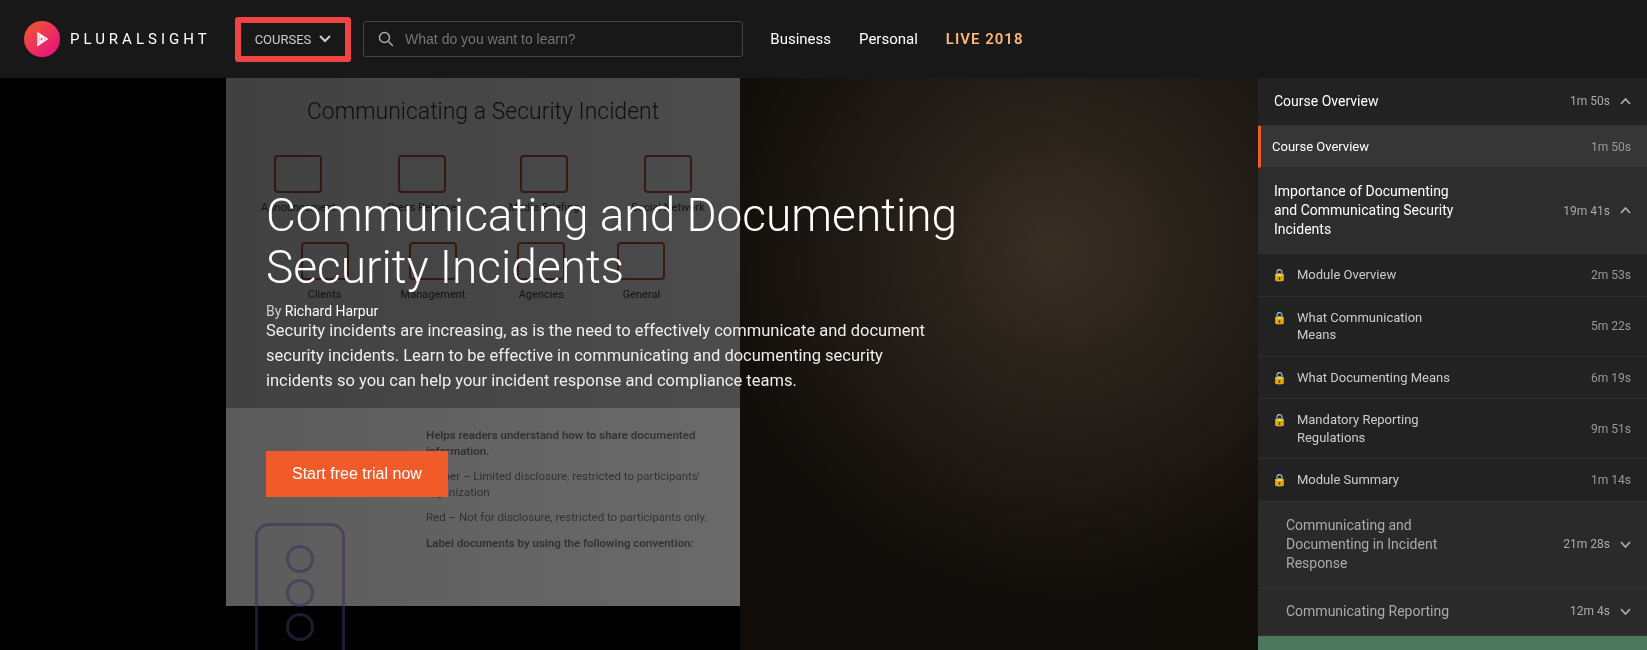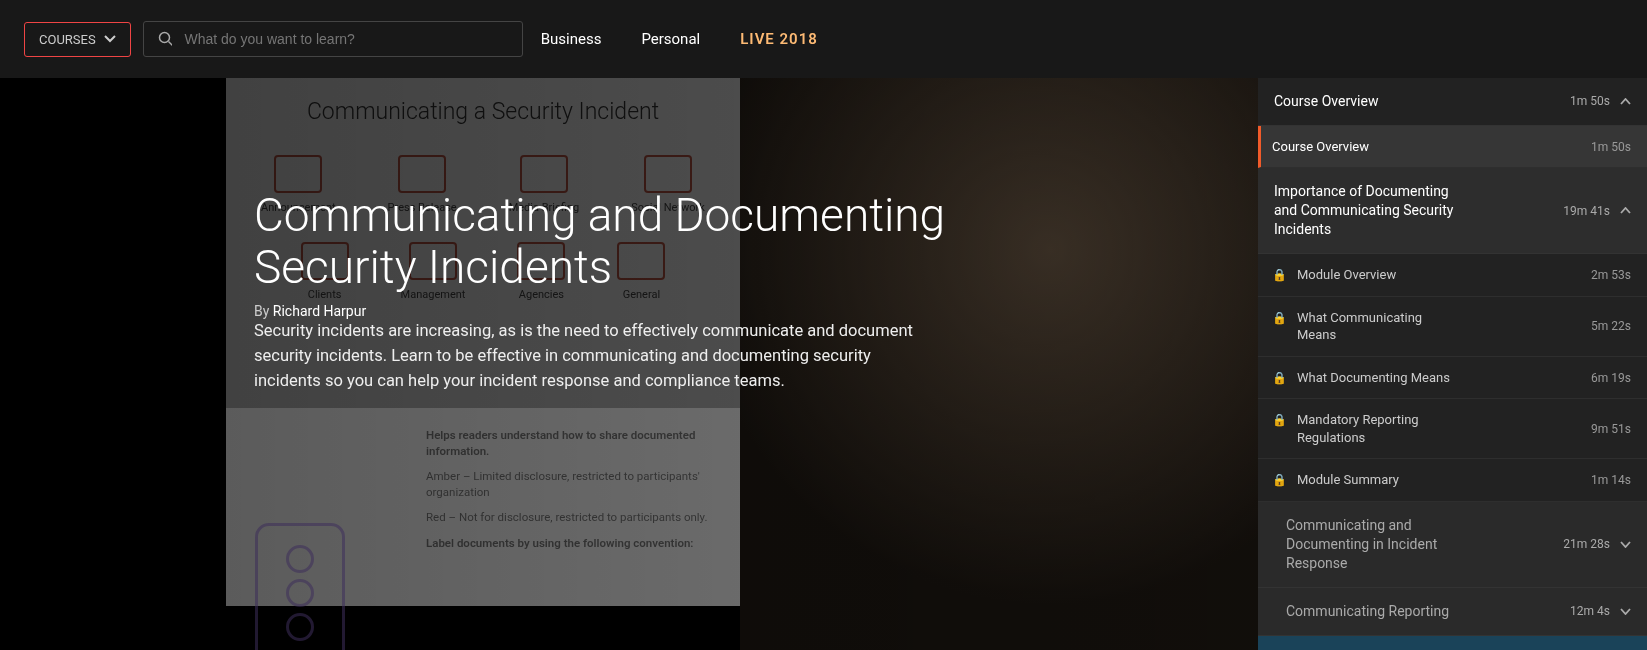--- a/index.html
+++ b/index.html
@@ -3,52 +3,52 @@
 <meta charset="utf-8">
 <style>
 * { margin: 0; padding: 0; box-sizing: border-box; }
 body { font-family: -apple-system, BlinkMacSystemFont, "Segoe UI", Roboto, sans-serif; background: #000; color: #fff; width: 1647px; height: 650px; overflow: hidden; }
 
 
 .header { background: #181818; height: 78px; display: flex; align-items: center; padding: 0 24px; }
 .logo { display: flex; align-items: center; gap: 10px; margin-right: 24px; cursor: pointer; }
 .logo-icon { width: 36px; height: 36px; background: linear-gradient(135deg, #F15B2A, #E80A89); border-radius: 50%; display: flex; align-items: center; justify-content: center; }
 .logo-text { letter-spacing: 4px; font-size: 15px; font-weight: 400; color: #fff; }
-.courses-btn { display: flex; align-items: center; gap: 8px; border: 1px solid #ef4444; padding: 9px 14px; border-radius: 3px; color: #ccc; font-size: 13px; cursor: pointer; margin-right: 12px; }
+.courses-btn { display: flex; align-items: center; gap: 8px; border: 6px solid #ef4444; padding: 9px 14px; border-radius: 3px; color: #ccc; font-size: 13px; cursor: pointer; margin-right: 12px; }
 .search-box { display: flex; align-items: center; border: 1px solid #444; border-radius: 3px; padding: 9px 14px; width: 380px; gap: 12px; }
 .search-box input { background: transparent; border: none; outline: none; color: #86efac; font-size: 14px; width: 100%; }
-.nav-links { display: flex; gap: 40px; margin-left: 18px; align-items: center; }
+.nav-links { display: flex; gap: 28px; margin-left: 27px; align-items: center; }
 .nav-link { font-size: 15px; color: #fff; cursor: pointer; }
 .nav-live { color: #fdba74; font-weight: 600; letter-spacing: 1px; }
 
 
 .main { display: flex; height: 572px; }
 .hero { flex: 0 0 1258px; position: relative; background: #000; overflow: hidden; }
 .hero-bg { position: absolute; inset: 0; display: flex; }
 .bg-left { width: 514px; background: #f2f2f2; opacity: 0.55; height: 528px; margin-left: 226px; display: flex; flex-direction: column; align-items: center; padding-top: 20px; }
 .bg-title { color: #333; font-size: 23px; font-weight: 300; }
 .bg-icons { display: flex; gap: 52px; margin-top: 30px; }
 .bg-icon-col { display: flex; flex-direction: column; align-items: center; gap: 8px; }
 .bg-icon-box { width: 48px; height: 38px; border: 2px solid #b54; border-radius: 4px; }
 .bg-icon-label { font-size: 11px; color: #444; }
 .bg-icons2 { margin-top: 28px; }
 .bg-right { flex: 1; background: radial-gradient(circle at 60% 30%, #5a4a3a 0%, #1a1510 70%); }
 .hero-overlay { position: absolute; inset: 0; background: linear-gradient(90deg, rgba(0,0,0,0.55), rgba(0,0,0,0.35)); }
 
-.hero-content { position: absolute; left: 254px; top: 112px; width: 720px; z-index: 2; }
+.hero-content { position: absolute; left: 266px; top: 112px; width: 720px; z-index: 2; }
 .course-title { font-size: 46px; font-weight: 300; line-height: 1.12; color: #fff; }
 .byline { margin-top: 10px; font-size: 14px; color: #ccc; }
 .byline .author { color: #fff; text-align: right; }
 .course-desc { margin-top: 0; font-size: 16.5px; line-height: 1.5; color: #eee; max-width: 660px; }
 .hero-buttons { display: flex; gap: 20px; margin-top: 58px; }
 .btn-primary { background: #F15B2A; color: #fff; padding: 14px 26px; font-size: 16px; border: none; cursor: pointer; }
 .btn-outline { border: 1px solid #fff; background: transparent; color: #fff; padding: 13px 26px; font-size: 16px; cursor: pointer; display: flex; align-items: center; gap: 10px; }
 
 
-.sidebar { flex: 1; background: #0369a1; overflow-y: auto; }
+.sidebar { flex: 1; background: #86efac; overflow-y: auto; }
 .sidebar::-webkit-scrollbar { width: 12px; }
 .sidebar::-webkit-scrollbar-track { background: #1a1a1a; }
 .sidebar::-webkit-scrollbar-thumb { background: #555; }
 .section-header { display: flex; align-items: center; justify-content: space-between; padding: 14px 16px; background: #222; cursor: pointer; border-bottom: 1px solid #333; }
 .section-header.dark { background: #2d2d2d; }
 .section-header.collapsed { background: #2a2a2a; padding-left: 28px; }
 .section-title { font-size: 14px; color: #fff; max-width: 180px; line-height: 1.35; }
 .section-title.dim { color: #aaa; }
 .section-meta { display: flex; align-items: center; gap: 10px; }
 .duration { font-size: 12px; color: #aaa; white-space: nowrap; }
@@ -64,20 +64,28 @@
 .bg-lower { position: absolute; left: 226px; top: 330px; width: 514px; background: #f2f2f2; opacity: 0.5; height: 198px; padding: 20px 30px 0 200px; color: #333; font-size: 12px; }
 .bg-lower p { margin-bottom: 10px; font-size: 11.5px; line-height: 1.35; }
 .bg-lower .bold { font-weight: 600; }
 .traffic { position: absolute; left: 255px; top: 445px; width: 90px; height: 140px; border: 3px solid #7a5bb5; border-radius: 14px; opacity: 0.55; display: flex; flex-direction: column; align-items: center; justify-content: center; gap: 6px; }
 .traffic div { width: 28px; height: 28px; border: 3px solid #7a5bb5; border-radius: 50%; }
 </style>
 </head>
 <body>
 
 <div class="header">
+  <div class="logo">
+    <div class="logo-icon">
+      <svg width="16" height="16" viewBox="0 0 16 16">
+          <path d="M4 2 L13 8 L4 14 Z M6 5 L10 8 L6 11 Z" fill="none" stroke="#fff" stroke-width="1.5"></path>
+        </svg>
+    </div>
+    <span class="logo-text">PLURALSIGHT</span>
+  </div>
   <div class="courses-btn">
     <span>COURSES</span>
     <svg width="12" height="8">
         <path d="M1 1 L6 6 L11 1" stroke="#ccc" stroke-width="2" fill="none"></path>
       </svg>
   </div>
   <div class="search-box">
     <svg width="16" height="16">
         <circle cx="6.5" cy="6.5" r="5" stroke="#aaa" stroke-width="1.5" fill="none"></circle>
         <line x1="10.5" y1="10.5" x2="15" y2="15" stroke="#aaa" stroke-width="1.5"></line>
@@ -149,20 +157,21 @@
       </div>
     <div class="hero-overlay"></div>
 
     <div class="hero-content">
       <h1 class="course-title">Communicating and Documenting Security Incidents</h1>
       <div class="byline">
         <span>By </span><span class="author">Richard Harpur</span>
       </div>
       <p class="course-desc">Security incidents are increasing, as is the need to effectively communicate and document security incidents. Learn to be effective in communicating and documenting security incidents so you can help your incident response and compliance teams.</p>
       <div class="hero-buttons">
+        <button class="btn-primary">Start free trial now</button>
       </div>
     </div>
   </div>
 
   <div class="sidebar">
 
     <div class="section-header">
       <span class="section-title">Course Overview</span>
       <div class="section-meta">
         <span class="duration">1m 50s</span>
@@ -190,21 +199,21 @@
     <div class="lesson-row">
       <div class="lesson-left">
           <span class="lock-icon">🔒</span>
           <span class="lesson-title">Module Overview</span>
         </div>
       <span class="lesson-dur">2m 53s</span>
     </div>
     <div class="lesson-row">
       <div class="lesson-left">
           <span class="lock-icon">🔒</span>
-          <span class="lesson-title">What Communicating Means</span>
+          <span class="lesson-title">What Communication Means</span>
         </div>
       <span class="lesson-dur">5m 22s</span>
     </div>
     <div class="lesson-row">
       <div class="lesson-left">
           <span class="lock-icon">🔒</span>
           <span class="lesson-title">What Documenting Means</span>
         </div>
       <span class="lesson-dur">6m 19s</span>
     </div>

